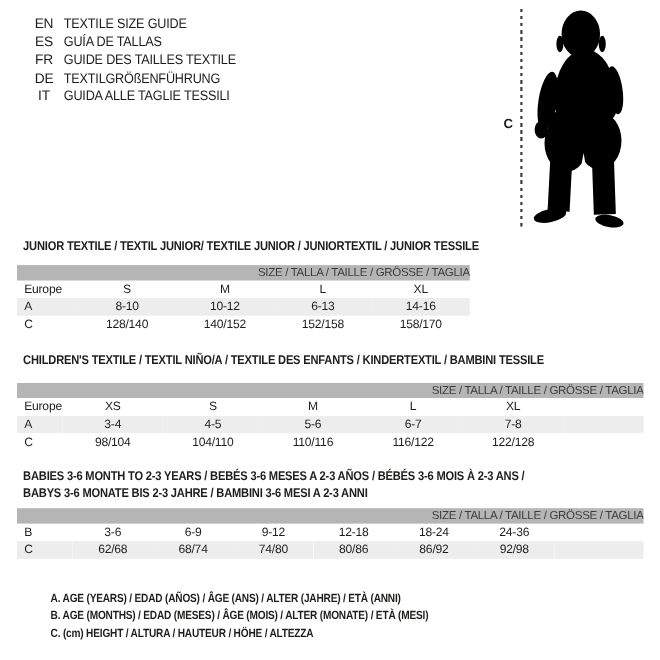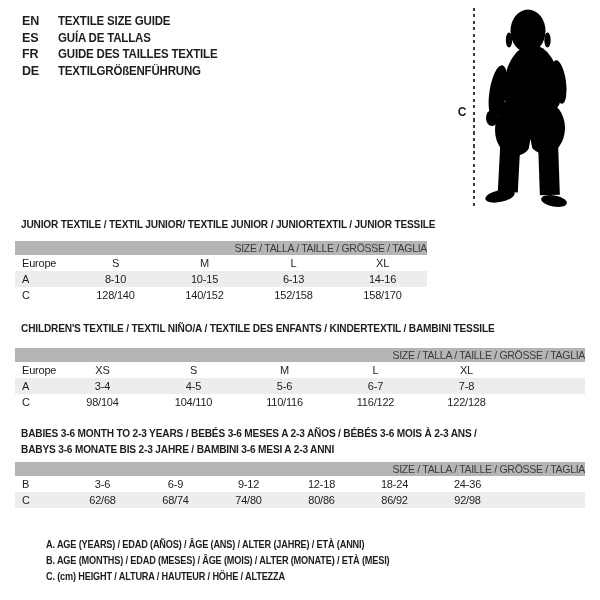--- a/index.html
+++ b/index.html
@@ -7,21 +7,21 @@
     --bar:#b5b5b5; --alt:#ededed; --ink:#1d1d1b; --line:#3d3d3d; --bg:#ffffff;
   }
   html,body{margin:0;padding:0;background:#fff;}
   #canvas{
     position:relative; width:600px; height:600px; background:var(--bg);
     font-family:"Liberation Sans", sans-serif; color:var(--ink); overflow:hidden;
   }
   .abs{position:absolute;}
   
   .lang-list{left:22px; top:13px;}
-  .lang-row{display:flex; font-weight:bold; font-size:12.5px; line-height:16.5px; letter-spacing:-0.2px; white-space:nowrap;}
+  .lang-row{display:flex; font-weight:normal; font-size:12.5px; line-height:16.5px; letter-spacing:-0.2px; white-space:nowrap;text-align:center;}
   .lang-code{width:36px; flex:0 0 36px;}
   .lang-title{display:inline-block; transform:scaleX(0.92); transform-origin:0 50%; white-space:nowrap;}
   
   .measure-label{left:454px; top:105px; width:16px; font-weight:bold; font-size:12px; line-height:14px; text-align:center;}
   .dotted-line{left:473px; top:8px; width:2px; height:198px;
     background:repeating-linear-gradient(to bottom, var(--line) 0px, var(--line) 3px, transparent 3px, transparent 6.5px);}
   .baby-svg{left:481px; top:7px;}
   
   .sec-title{font-weight:bold; font-size:11.5px; line-height:16px; letter-spacing:-0.2px; white-space:nowrap;
     transform:scaleX(0.88); transform-origin:0 0;}
@@ -52,20 +52,24 @@
       <span class="lang-title">GUÍA DE TALLAS</span>
     </div>
     <div class="lang-row">
       <span class="lang-code">FR</span>
       <span class="lang-title">GUIDE DES TAILLES TEXTILE</span>
     </div>
     <div class="lang-row">
       <span class="lang-code">DE</span>
       <span class="lang-title">TEXTILGRÖßENFÜHRUNG</span>
     </div>
+    <div class="lang-row">
+      <span class="lang-code">IT</span>
+      <span class="lang-title">GUIDA ALLE TAGLIE TESSILI</span>
+    </div>
   </div>
 
   <div class="abs measure-label">C</div>
   <div class="abs dotted-line"></div>
   <svg class="abs baby-svg" width="92" height="202" viewBox="0 0 92 202" aria-hidden="true">
     <g fill="#000">
 
       <ellipse cx="47" cy="24" rx="17.5" ry="21.5"></ellipse>
       <ellipse cx="28" cy="33" rx="3.2" ry="7.5"></ellipse>
       <ellipse cx="66.5" cy="33" rx="3.2" ry="7.5"></ellipse>
@@ -108,21 +112,21 @@
     <tr>
       <td class="lbl">Europe</td>
       <td>S</td>
       <td>M</td>
       <td>L</td>
       <td>XL</td>
     </tr>
     <tr class="alt">
       <td class="lbl">A</td>
       <td>8-10</td>
-      <td>10-15</td>
+      <td>10-12</td>
       <td>6-13</td>
       <td>14-16</td>
     </tr>
     <tr>
       <td class="lbl">C</td>
       <td>128/140</td>
       <td>140/152</td>
       <td>152/158</td>
       <td>158/170</td>
     </tr>

